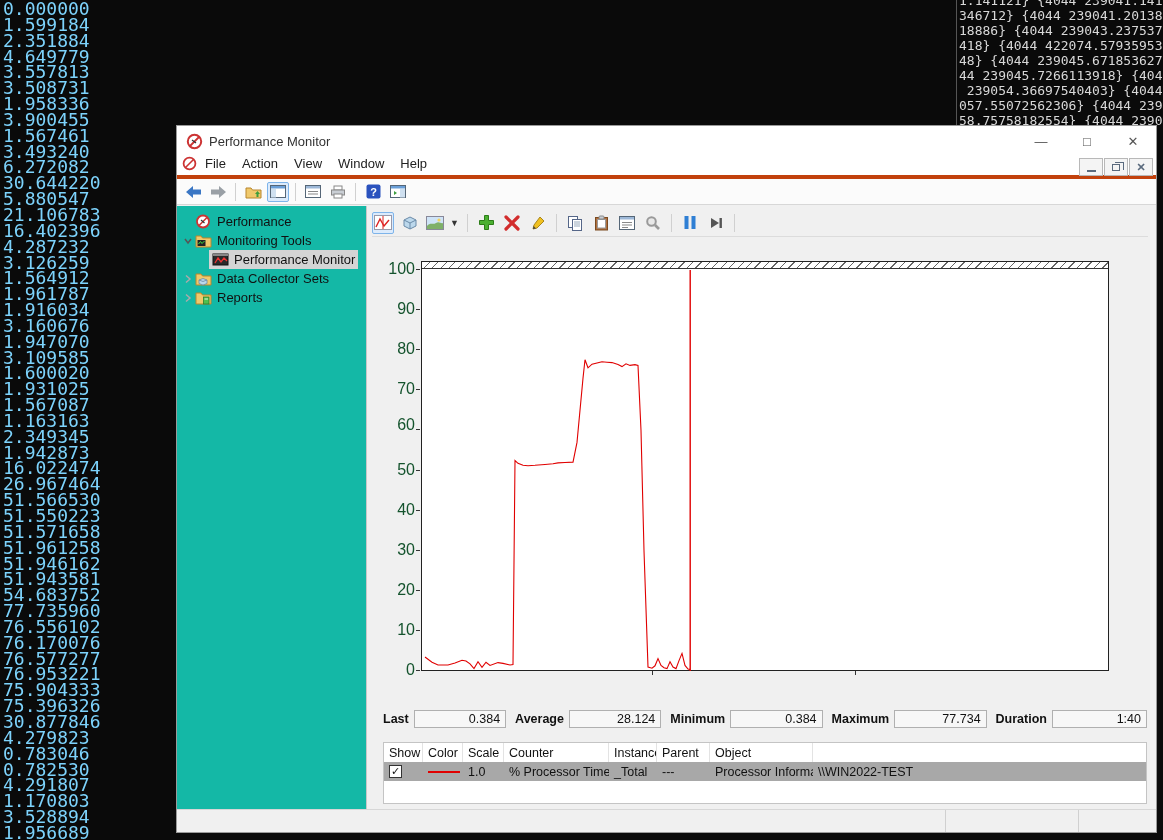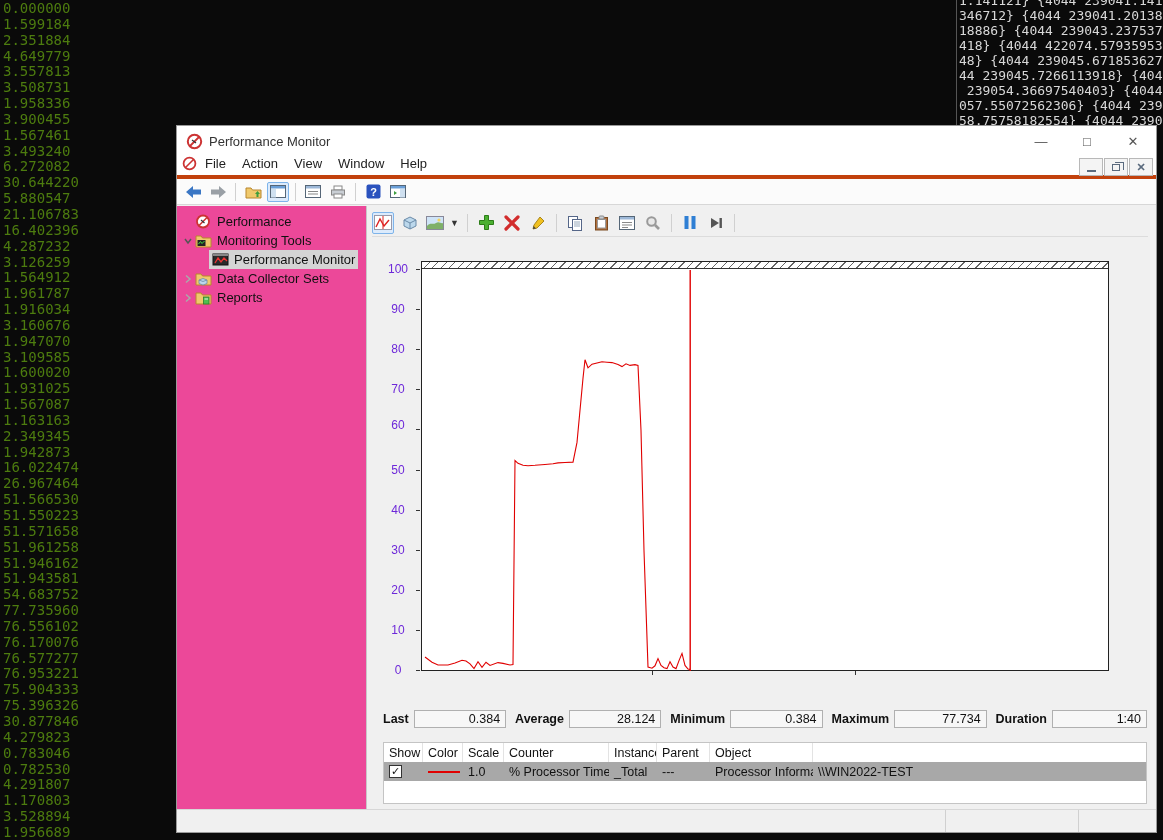--- a/index.html
+++ b/index.html
@@ -1,21 +1,21 @@
 <!DOCTYPE html>
 <html><head>
 <meta charset="utf-8">
 <style>
   * { margin:0; padding:0; box-sizing:border-box; }
   html,body { width:1163px; height:840px; overflow:hidden; background:#0a0a0a;
               font-family:"Liberation Sans", sans-serif; }
 
   
   #console-left { position:absolute; left:3px; top:1px; width:172px; height:840px;
-    color:#4d7c0f; font-family:"DejaVu Sans Mono", monospace; font-size:14px;
+    color:#7dd3fc; font-family:"DejaVu Sans Mono", monospace; font-size:18px;
     line-height:15.85px; white-space:pre; overflow:hidden; }
   #console-right-clip { position:absolute; left:956px; top:0; width:207px; height:125px;
     overflow:hidden; border-left:1px solid #555; }
   #console-right { margin-top:-7px; padding-left:2px; color:#d8d8d8;
     font-family:"DejaVu Sans Mono", monospace; font-size:13px; line-height:15px;
     white-space:pre; }
 
   
   #win { position:absolute; left:176px; top:125px; width:981px; height:708px;
     background:#f0f0f0; border:1px solid #9a9a9a; }
@@ -38,21 +38,21 @@
     border:1px solid #5a6a7d; border-bottom:none; border-left:none; }
   .mdi-close-glyph { color:#5a6a7d; font-size:11px; font-weight:bold; line-height:1; }
 
   #mmc-toolbar { height:26px; background:#fbfbfb; border-bottom:1px solid #d7d7d7;
     display:flex; align-items:center; padding-left:5px; gap:3px; }
   .ticon { width:22px; height:20px; display:flex; align-items:center; justify-content:center; }
   .ticon.active { border:1px solid #7eb4ea; background:#dcebfc; border-radius:2px; }
   .tsep { width:1px; height:18px; background:#d0d0d0; margin:0 3px; }
 
   #body { position:absolute; top:80px; left:0; right:0; bottom:23px; display:flex; }
-  #tree-pane { width:190px; background:#ec4899; border-right:1px solid #c8c8c8;
+  #tree-pane { width:190px; background:#14b8a6; border-right:1px solid #c8c8c8;
     position:relative; padding-top:6px; flex:none; }
   .tree-row { height:19px; display:flex; align-items:center; font-size:13px; color:#111;
     position:relative; }
   .chev { width:14px; height:14px; flex:none; }
   .tree-ico { width:17px; height:15px; flex:none; margin-right:5px; }
   .tree-label { white-space:nowrap; }
   .sel-bg { background:#d4d4d4; }
 
   #right-pane { flex:1; position:relative; background:#f0f0f0; }
   #perf-toolbar { position:absolute; left:5px; top:3px; height:28px; right:8px;
@@ -60,21 +60,21 @@
   .picon { width:22px; height:22px; display:flex; align-items:center; justify-content:center; }
   .picon.active { border:1px solid #7eb4ea; background:#dcebfc; border-radius:2px; }
   .pdrop { width:10px; font-size:9px; color:#333; }
 
   
   #chart-wrap { position:absolute; left:54px; top:55px; width:688px; height:410px;
     border:1px solid #222; background:#ffffff; }
   #hatch { height:7px; border-bottom:1px solid #333;
     background:repeating-linear-gradient(135deg,#ffffff 0 5px,#666 5px 6px); }
   #plot-svg { position:absolute; left:0; top:8px; width:686px; height:401px; display:block; }
-  .ylab { position:absolute; width:34px; text-align:center; font-size:12px; color:#6d28d9;
+  .ylab { position:absolute; width:34px; text-align:right; font-size:16px; color:#14532d;
     height:16px; line-height:16px; left:14px; }
   .ydash { position:absolute; width:4px; height:1px; background:#333; left:49px; }
   .xdash { position:absolute; width:1px; height:4px; background:#333; }
   #xlabels { position:absolute; left:54px; top:469px; width:688px; height:16px; }
   .xlab { position:absolute; font-size:12px; color:#222; white-space:nowrap; }
 
   
   #stats { position:absolute; left:16px; top:503px; width:764px; height:20px;
     display:flex; align-items:center; font-size:12.5px; color:#111; }
   .stat-label { flex:none; margin-right:5px;font-weight:bold; }

